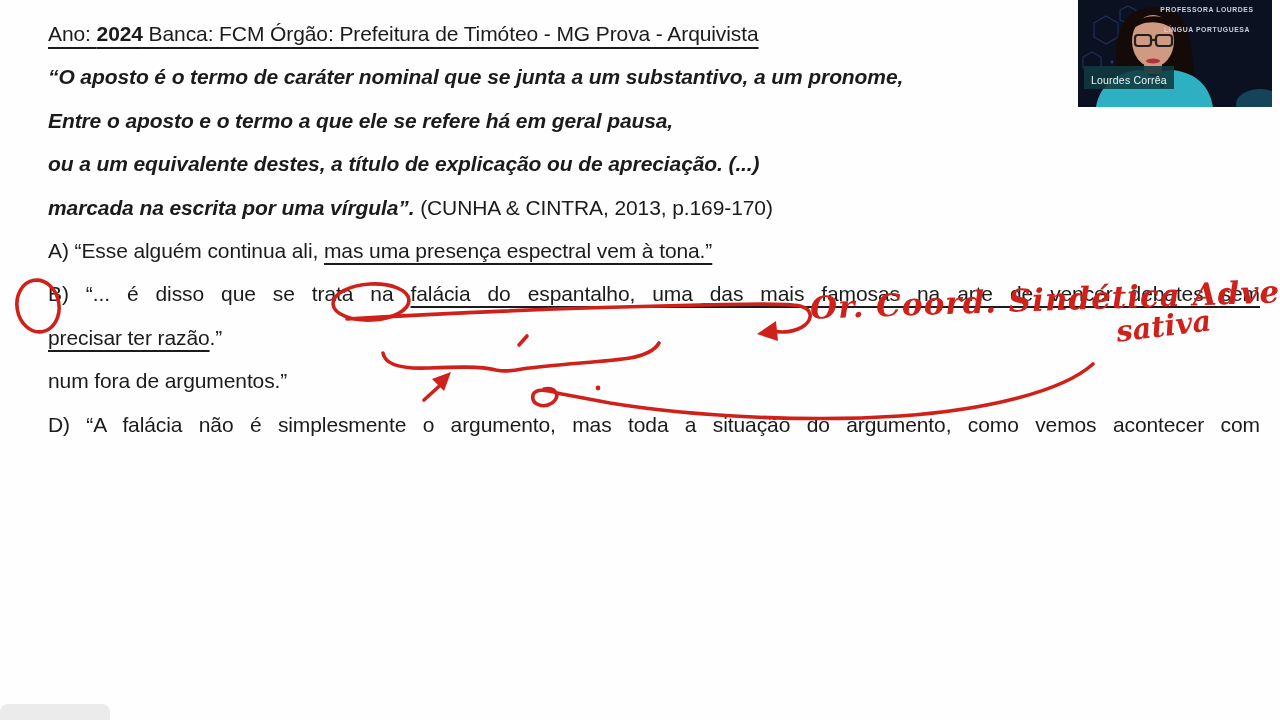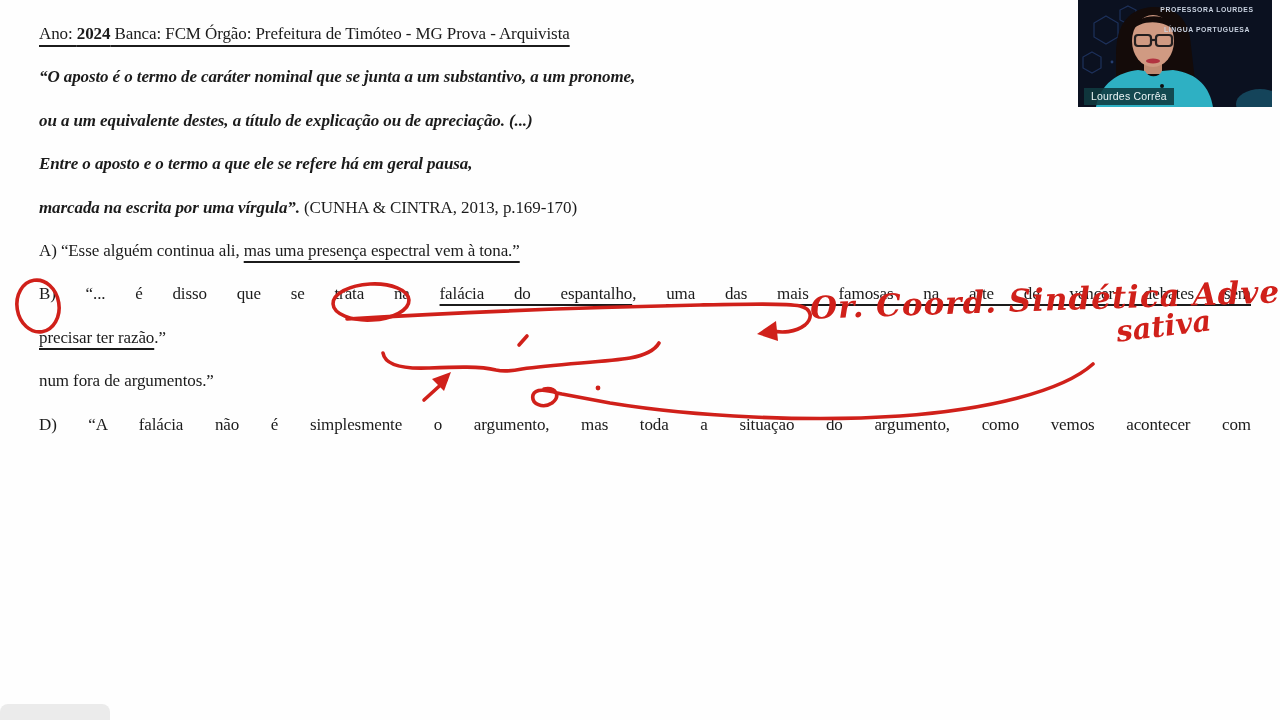--- a/index.html
+++ b/index.html
@@ -1,22 +1,22 @@
 <!DOCTYPE html>
 <html><head>
 <meta charset="utf-8">
 <style>
   html,body{margin:0;padding:0;background:#888;}
   .slide{
     position:relative;width:1280px;height:720px;background:#fefefe;overflow:hidden;
     font-family:"Liberation Sans","DejaVu Sans",sans-serif;color:#1b1b1b;
   }
   .content{
-    position:absolute;left:39px;top:12px;width:1212px;
-    font-size:17px;line-height:43.4px;letter-spacing:-0.1px;font-family:Liberation Serif, serif;
+    position:absolute;left:48px;top:12px;width:1212px;
+    font-size:21px;line-height:43.4px;letter-spacing:-0.1px;
   }
   .line{white-space:nowrap;height:43.4px;}
   .jline{white-space:normal;text-align:justify;text-align-last:justify;height:43.4px;overflow:hidden;}
   .b{font-weight:bold;}
   .i{font-style:italic;}
   .u{text-decoration:underline;text-decoration-thickness:2px;text-underline-offset:5px;}
   .header-line{text-decoration:underline;text-decoration-thickness:2px;text-underline-offset:6px;}
   
   .ann-svg{position:absolute;left:0;top:0;pointer-events:none;}
   .handwrite{
@@ -30,38 +30,38 @@
   .webcam{
     position:absolute;left:1078px;top:0;width:194px;height:107px;
     background:#0b1120;overflow:hidden;
   }
   .cam-toptext{
     position:absolute;right:4px;top:7px;width:122px;text-align:center;
     color:#c9d2e0;font-size:6.8px;font-weight:bold;letter-spacing:.6px;line-height:1;
   }
   .cam-toptext .l2{margin-top:13px;}
   .name-tag{
-    position:absolute;left:6px;bottom:2px;background:rgba(16,58,64,.88);
-    color:#ecf5f5;font-size:10.5px;padding:2px 7px 3px 7px;letter-spacing:.2px;
+    position:absolute;left:6px;bottom:18px;background:rgba(16,58,64,.88);
+    color:#ecf5f5;font-size:10.5px;padding:8px 7px 3px 7px;letter-spacing:.2px;
   }
   .bottom-smudge{
     position:absolute;left:0;top:704px;width:110px;height:16px;
     background:#ebebeb;border-radius:8px 8px 0 0;
   }
 </style>
 </head>
 <body>
 
 <div class="slide">
 
   <div class="content">
     <div class="line header-line"><span>Ano: </span><span class="b">2024</span><span> Banca: FCM Órgão: Prefeitura de Timóteo - MG Prova - Arquivista</span></div>
     <div class="line"><span class="b i">“O aposto é o termo de caráter nominal que se junta a um substantivo, a um pronome,</span></div>
+    <div class="line"><span class="b i">Entre o aposto e o termo a que ele se refere há em geral pausa,</span></div>
     <div class="line"><span class="b i">ou a um equivalente destes, a título de explicação ou de apreciação. (...)</span></div>
-    <div class="line"><span class="b i">Entre o aposto e o termo a que ele se refere há em geral pausa,</span></div>
     <div class="line"><span class="b i">marcada na escrita por uma vírgula”. </span><span>(CUNHA &amp; CINTRA, 2013, p.169-170)</span></div>
     <div class="line"><span>A) “Esse alguém continua ali, </span><span class="u">mas uma presença espectral vem à tona.”</span></div>
     <div class="jline"><span>B) “... é disso que se trata na </span><span class="u">falácia do espantalho</span><span>, </span><span class="u">uma das mais famosas na arte de vencer debates sem</span></div>
     <div class="line"><span class="u">precisar ter razão</span><span>.”</span></div>
     <div class="line"><span>num fora de argumentos.”</span></div>
     <div class="jline"><span>D)  “A falácia não é simplesmente o argumento, mas toda a situação do argumento, como vemos acontecer com</span></div>
   </div>
 
   <svg class="ann-svg" width="1280" height="720" viewBox="0 0 1280 720">
     <g stroke="#d0201a" stroke-width="3.6" fill="none" stroke-linecap="round" stroke-linejoin="round">

